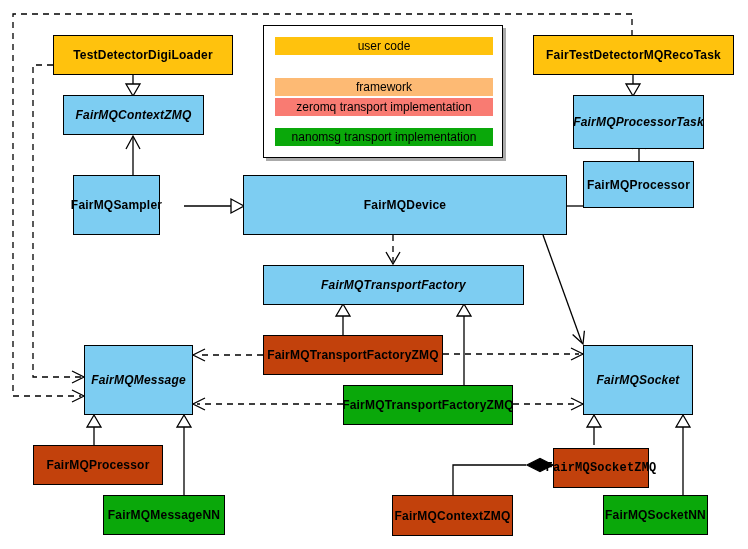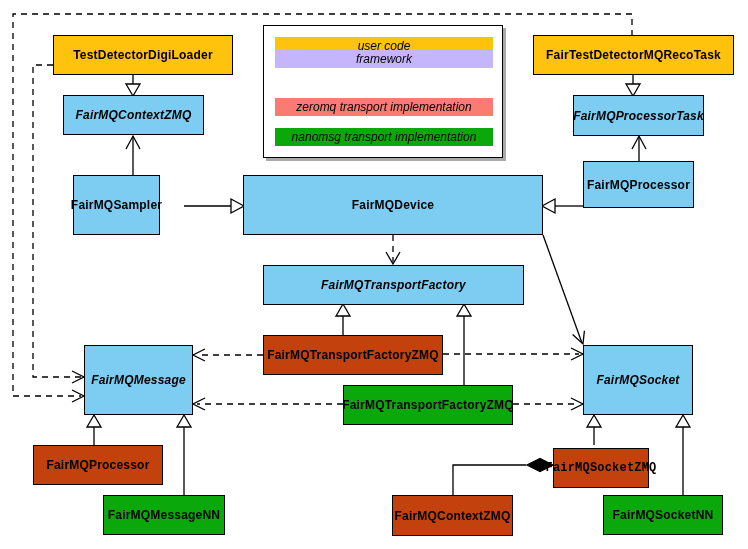--- a/index.html
+++ b/index.html
@@ -17,21 +17,20 @@
   .node.abstract{font-style:italic;}
   .yellow{background:#FFC20D;}
   .blue{background:#7DCDF2;}
   .red{background:#c2410c;}
   .green{background:#0AA80A;}
   #legend{
     position:absolute;left:263px;top:25px;width:240px;height:133px;
     background:#fff;border:1.5px solid #000;box-sizing:border-box;
     box-shadow:3px 3px 0 #aaаaaa; 
     box-shadow:3px 3px 0 #aaaaaa;
-    font-style:italic;
   }
   .legend-row{
     position:absolute;left:11px;width:218px;height:18px;
     display:flex;align-items:center;justify-content:center;
     font-size:12px;font-weight:normal;color:#000;white-space:nowrap;
   }
 </style>
 </head>
 <body>
 
@@ -100,36 +99,36 @@
       <line x1="683" y1="495" x2="683" y2="427"></line>
       <polygon points="683,415 676,427 690,427" fill="#fff"></polygon>
 
       <polyline points="453,495 453,465 526,465"></polyline>
       <polygon points="553,465 540,458.5 527,465 540,471.5" fill="#000"></polygon>
     </g>
   </svg>
 
   <div id="legend">
     <div class="legend-row" style="top: 11px; background: rgb(255, 194, 13);">user code</div>
-    <div class="legend-row" style="top: 24px; background: #c4b5fd;">framework</div>
+    <div class="legend-row" style="top: 52px; background: #fdba74;">framework</div>
     <div class="legend-row" style="top: 72px; background: rgb(249, 123, 114);">zeromq transport implementation</div>
     <div class="legend-row" style="top: 102px; background: rgb(10, 168, 10);">nanomsg transport implementation</div>
   </div>
 
   <div class="node yellow" style="left:53px;top:35px;width:180px;height:40px;">TestDetectorDigiLoader</div>
   <div class="node yellow" style="left:533px;top:35px;width:201px;height:40px;">FairTestDetectorMQRecoTask</div>
   <div class="node blue abstract" style="left:63px;top:95px;width:141px;height:40px;">FairMQContextZMQ</div>
-  <div class="node blue abstract" style="left:573px;top:95px;width:131px;height:41px;">FairMQProcessorTask</div>
+  <div class="node blue abstract" style="left:573px;top:95px;width:131px;height:54px;">FairMQProcessorTask</div>
   <div class="node blue" style="left:73px;top:175px;width:87px;height:60px;">FairMQSampler</div>
-  <div class="node blue" style="left:243px;top:175px;width:300px;height:60px;">FairMQDevice</div>
+  <div class="node blue" style="left:243px;top:175px;width:324px;height:60px;">FairMQDevice</div>
   <div class="node blue" style="left:583px;top:161px;width:111px;height:47px;">FairMQProcessor</div>
   <div class="node blue abstract" style="left:263px;top:265px;width:261px;height:40px;">FairMQTransportFactory</div>
   <div class="node red" style="left:263px;top:335px;width:180px;height:40px;">FairMQTransportFactoryZMQ</div>
   <div class="node green" style="left:343px;top:385px;width:170px;height:40px;">FairMQTransportFactoryZMQ</div>
   <div class="node blue abstract" style="left:84px;top:345px;width:109px;height:70px;">FairMQMessage</div>
   <div class="node blue abstract" style="left:583px;top:345px;width:110px;height:70px;">FairMQSocket</div>
   <div class="node red" style="left:33px;top:445px;width:130px;height:40px;">FairMQProcessor</div>
   <div class="node green" style="left:103px;top:495px;width:122px;height:40px;">FairMQMessageNN</div>
   <div class="node red" style="left:553px;top:448px;width:96px;height:40px;font-family:Liberation Mono, monospace;">FairMQSocketZMQ</div>
-  <div class="node green" style="left:603px;top:495px;width:120px;height:40px;">FairMQSocketNN</div>
+  <div class="node green" style="left:603px;top:495px;width:105px;height:40px;">FairMQSocketNN</div>
   <div class="node red" style="left:392px;top:495px;width:121px;height:41px;">FairMQContextZMQ</div>
 
 </div>
 
 </body></html>

